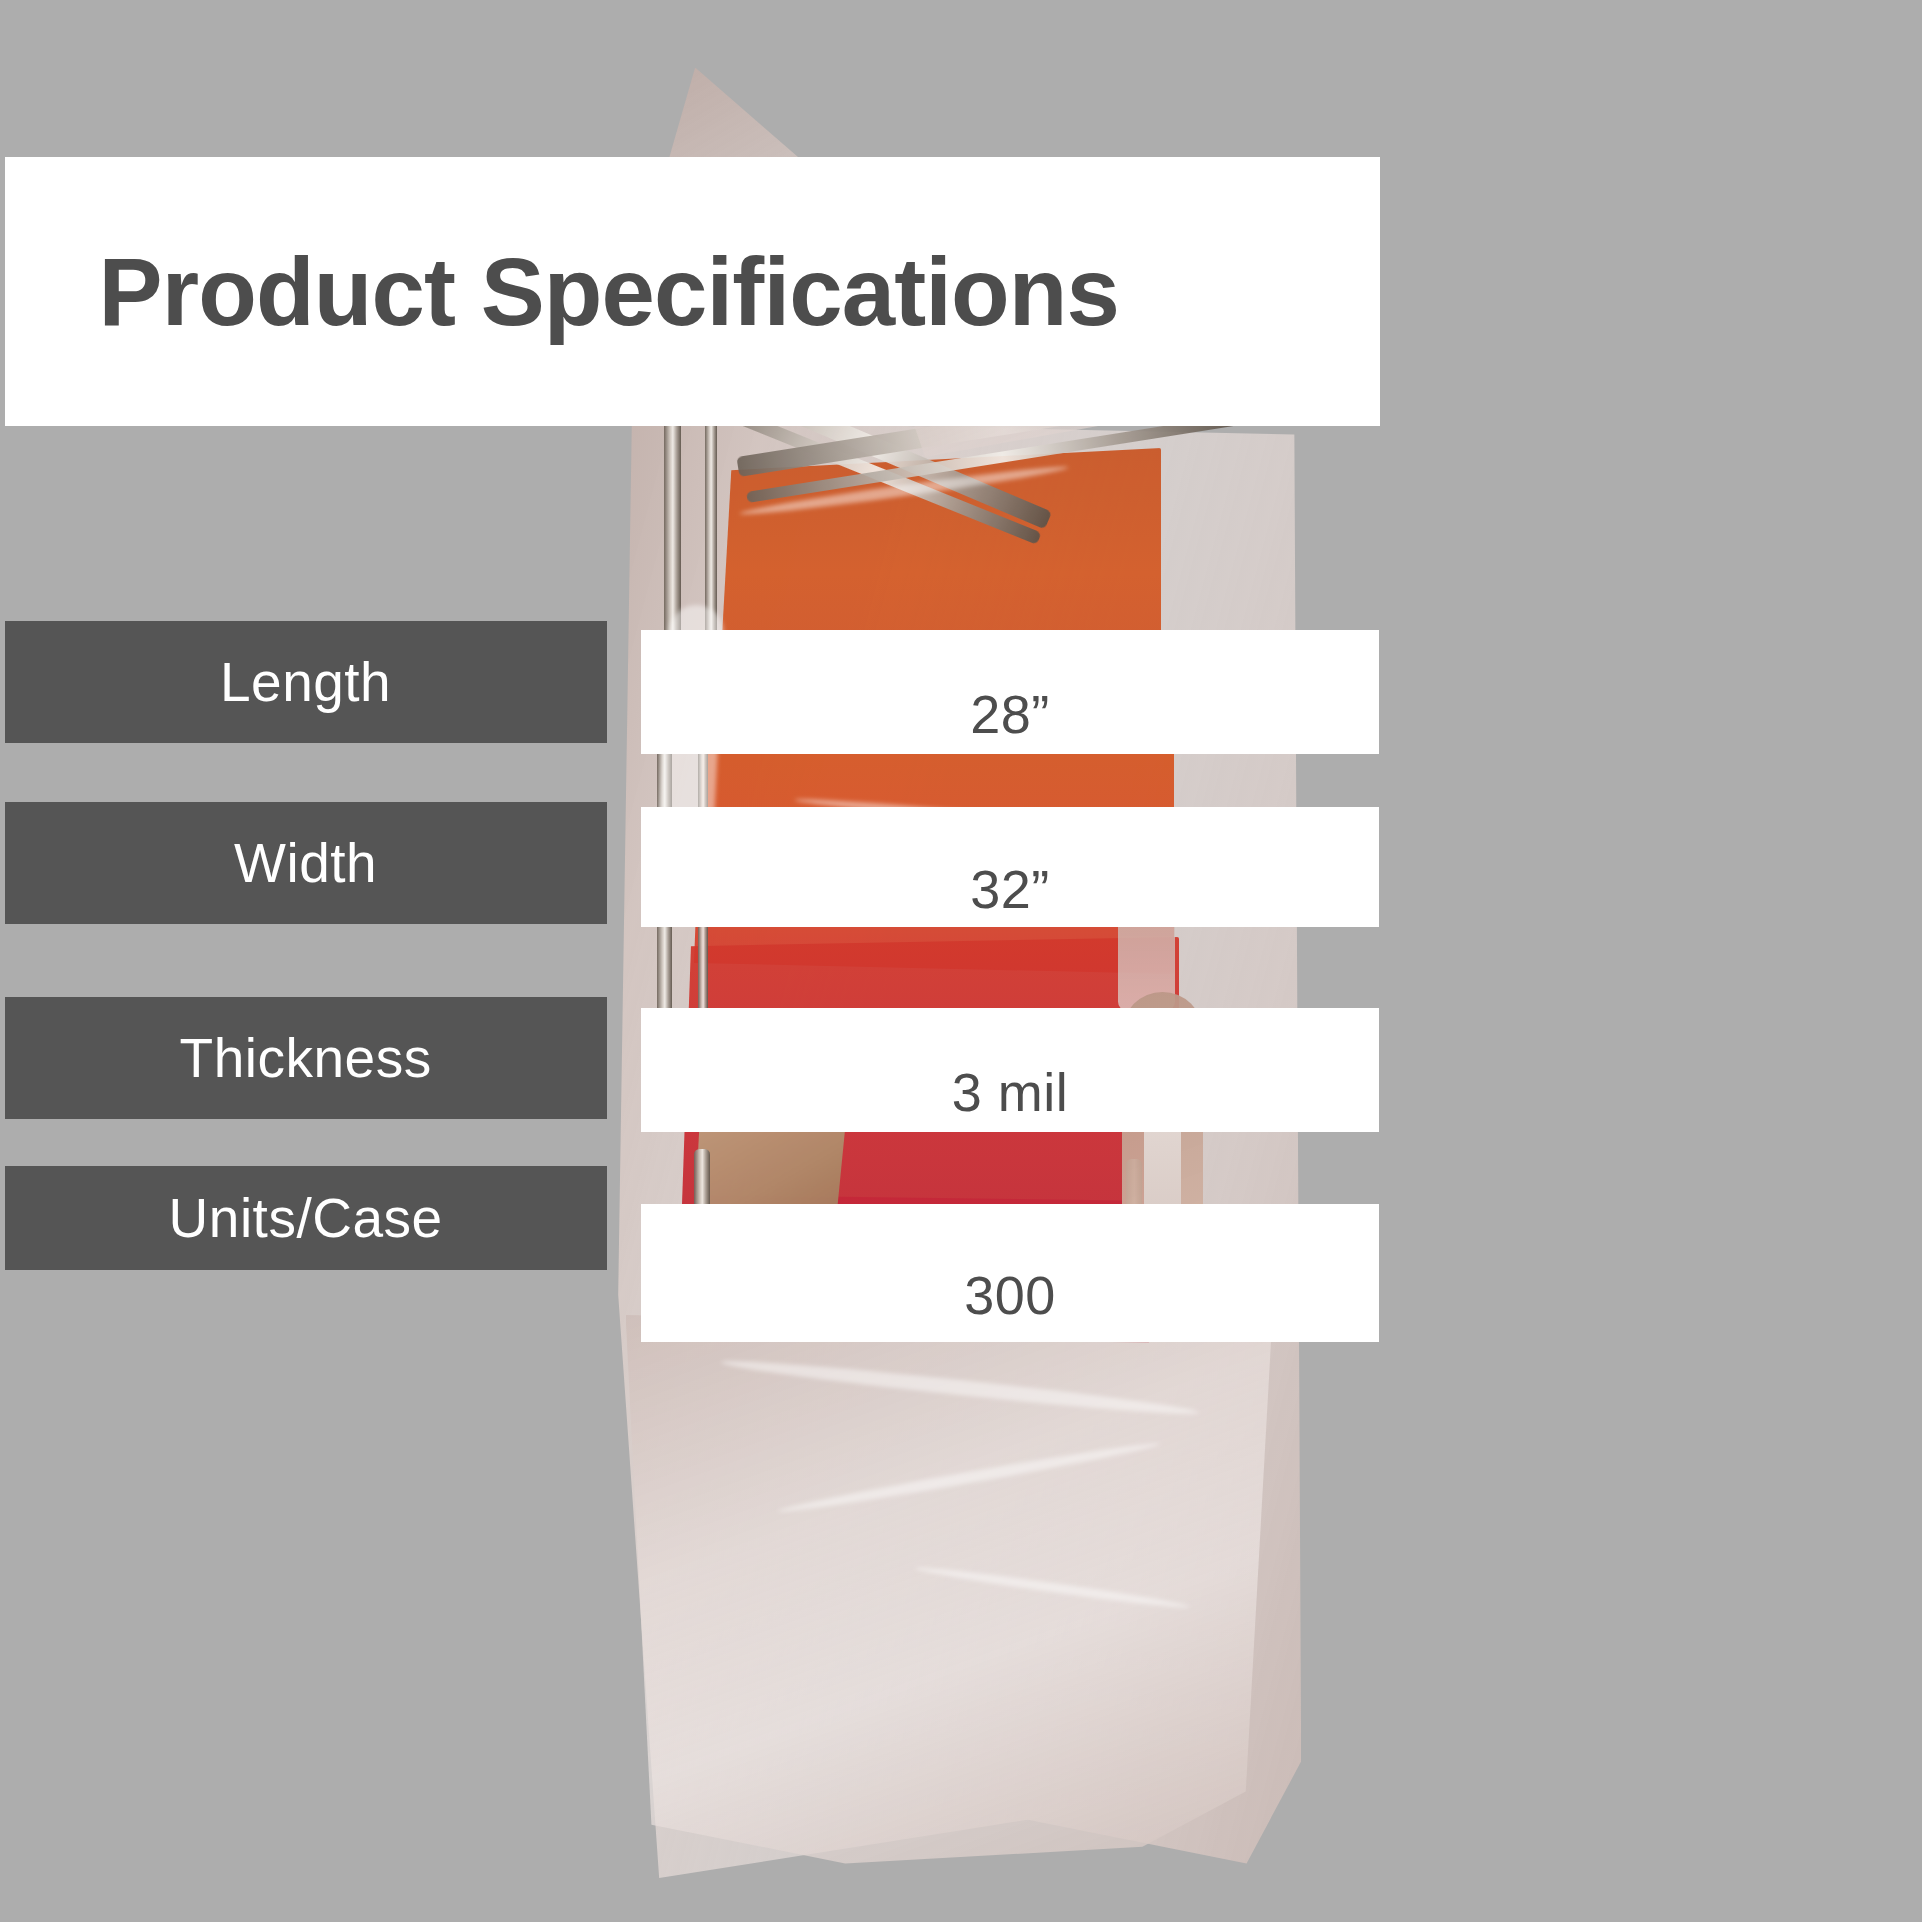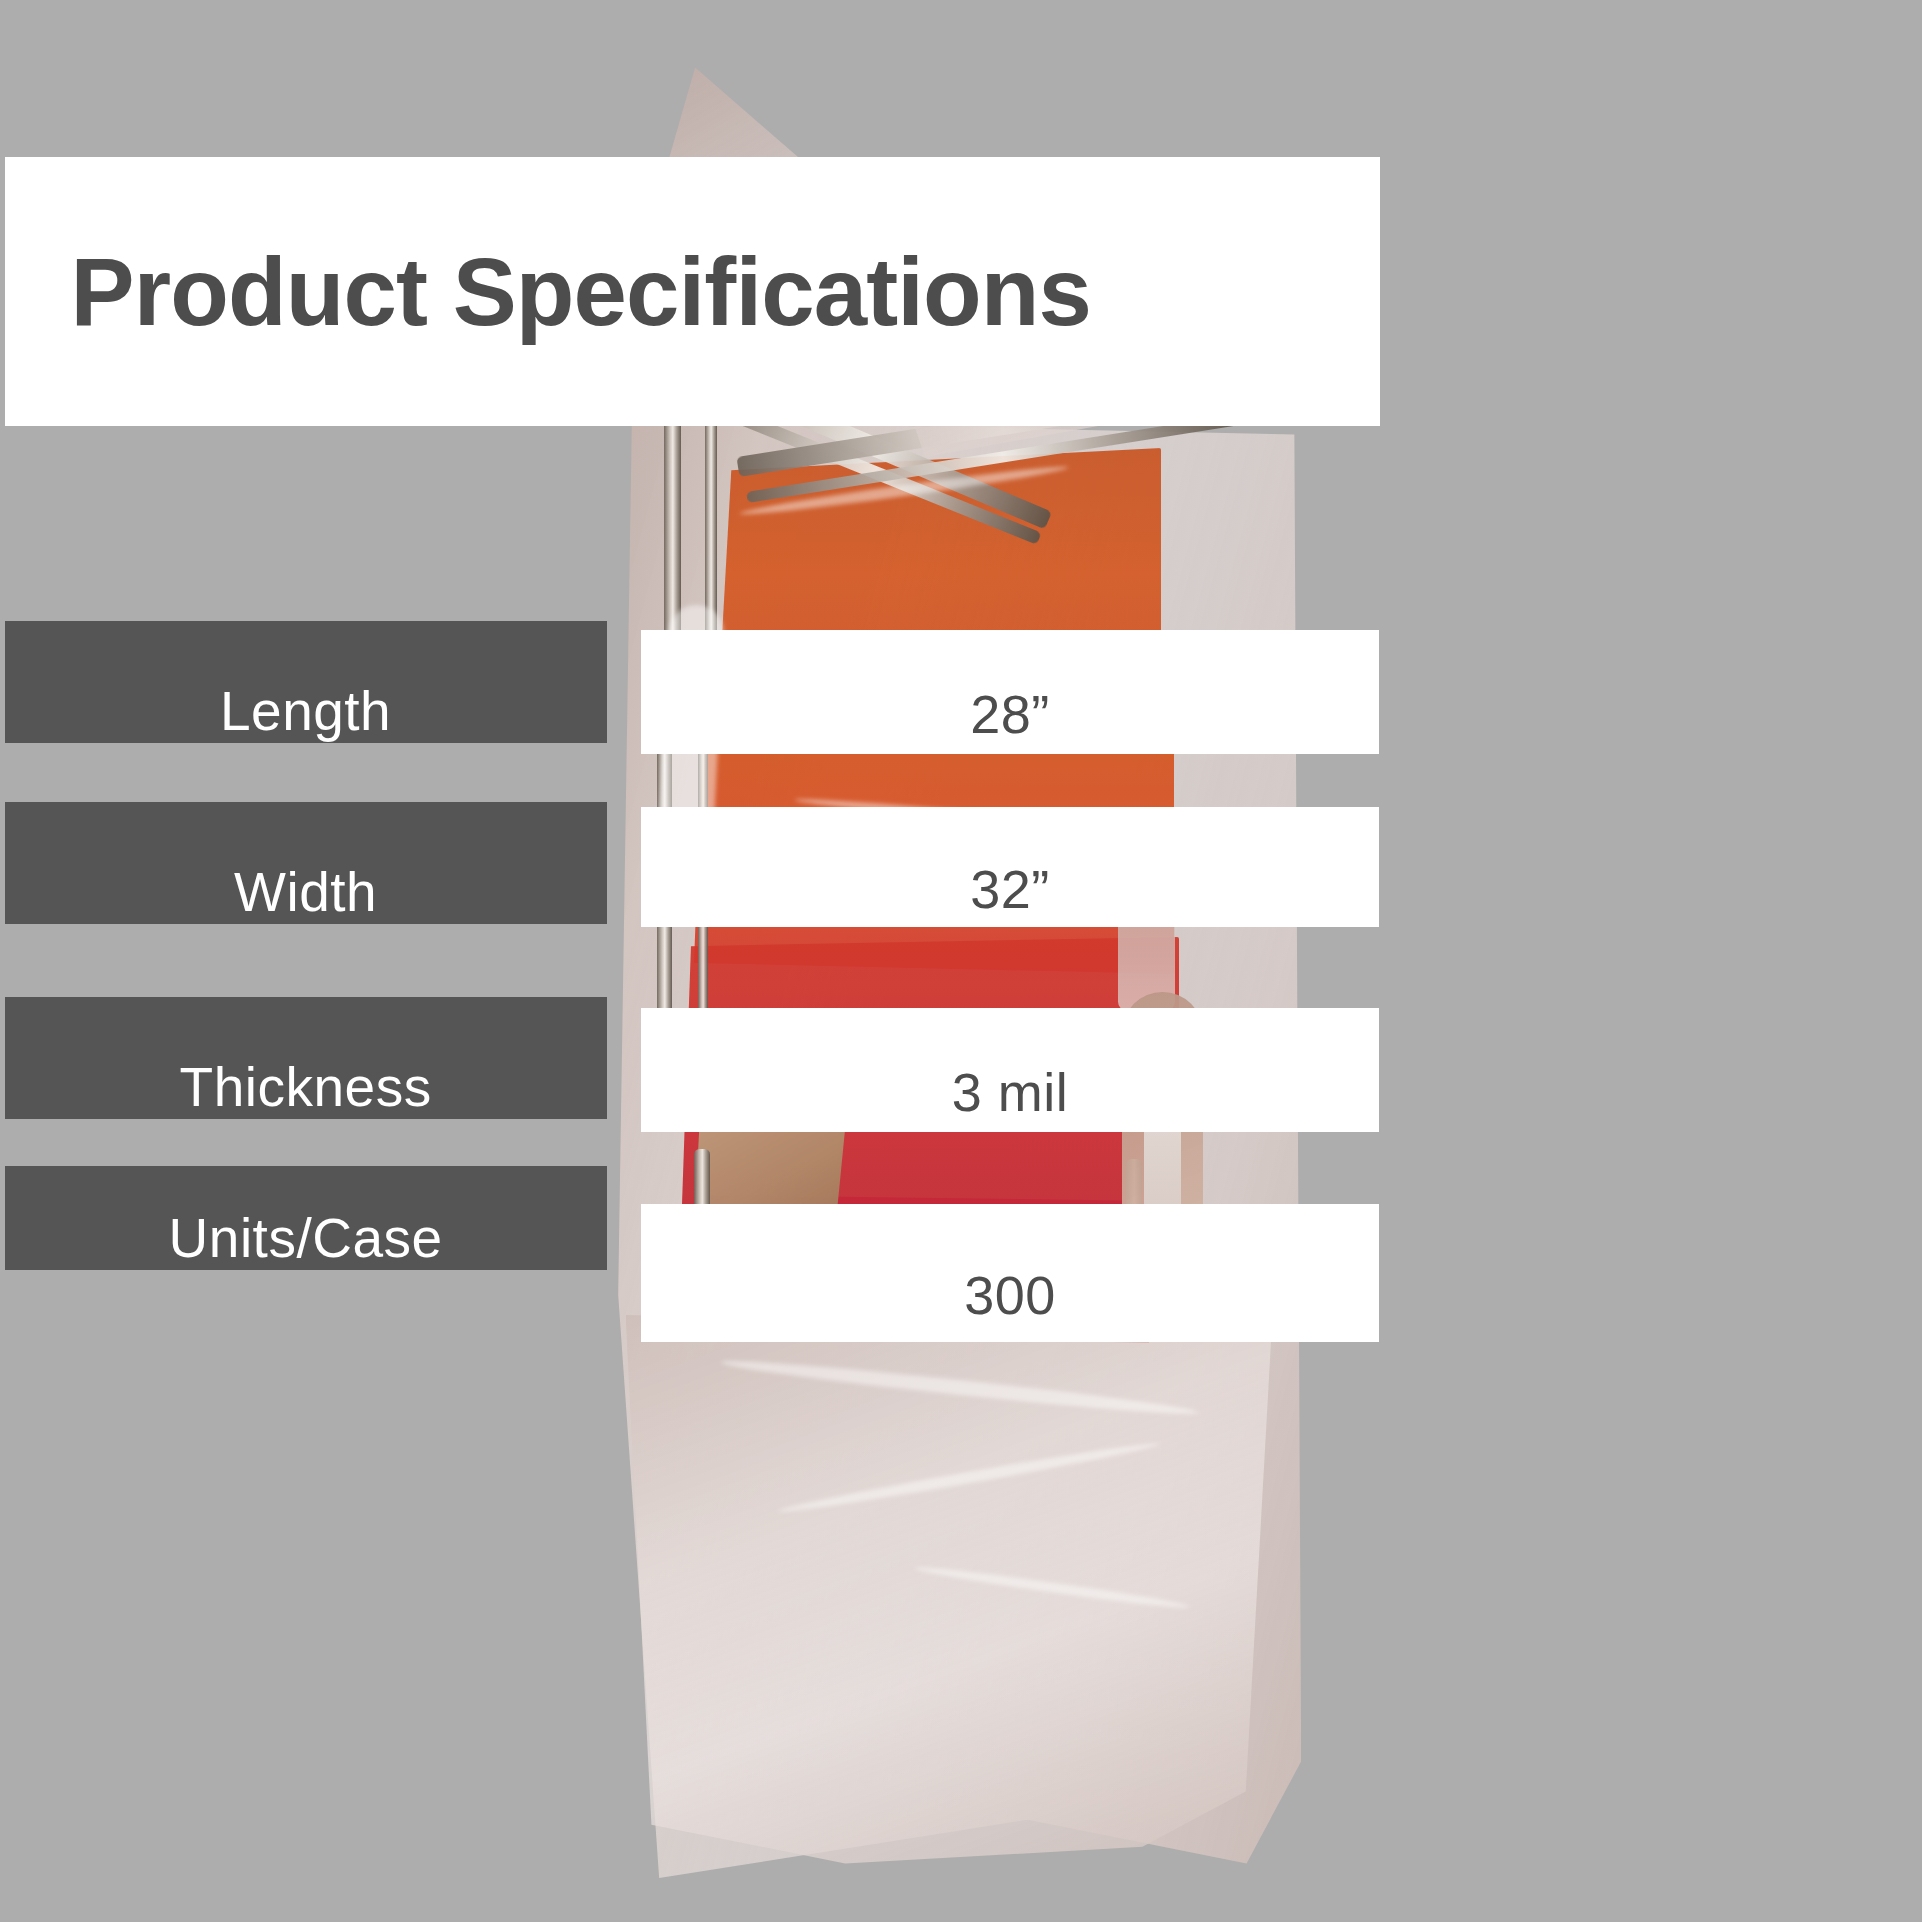--- a/index.html
+++ b/index.html
@@ -169,37 +169,37 @@
     clip-path:polygon(0% 0%, 100% 3%, 96% 86%, 80% 96%, 34% 99%, 4% 92%);
     filter:blur(0.5px);
   }
 
   
   #title-banner{
     position:absolute;
     left:4.6px; top:157px;
     width:1375px; height:269px;
     background:#ffffff;
-    display:flex; align-items:center;
+    display:flex; align-items:center;padding-left:28px;
   }
   #title-text{
     font-size:96px;
     font-weight:bold;
     color:#4d4d4d;
     letter-spacing:-0.9px;
     padding-left:66px;
     white-space:nowrap;
   }
 
   
   .spec-label{
     position:absolute;
     left:4.6px; width:602px;
     background:#555555;
-    display:flex; align-items:flex-end; justify-content:center;
+    display:flex; align-items:center; justify-content:center;
   }
   .spec-label span{
     color:#ffffff;
     font-size:55px;
     font-weight:normal;
     letter-spacing:0.5px;
   }
   .spec-value{
     position:absolute;
     left:641px; width:738px;

